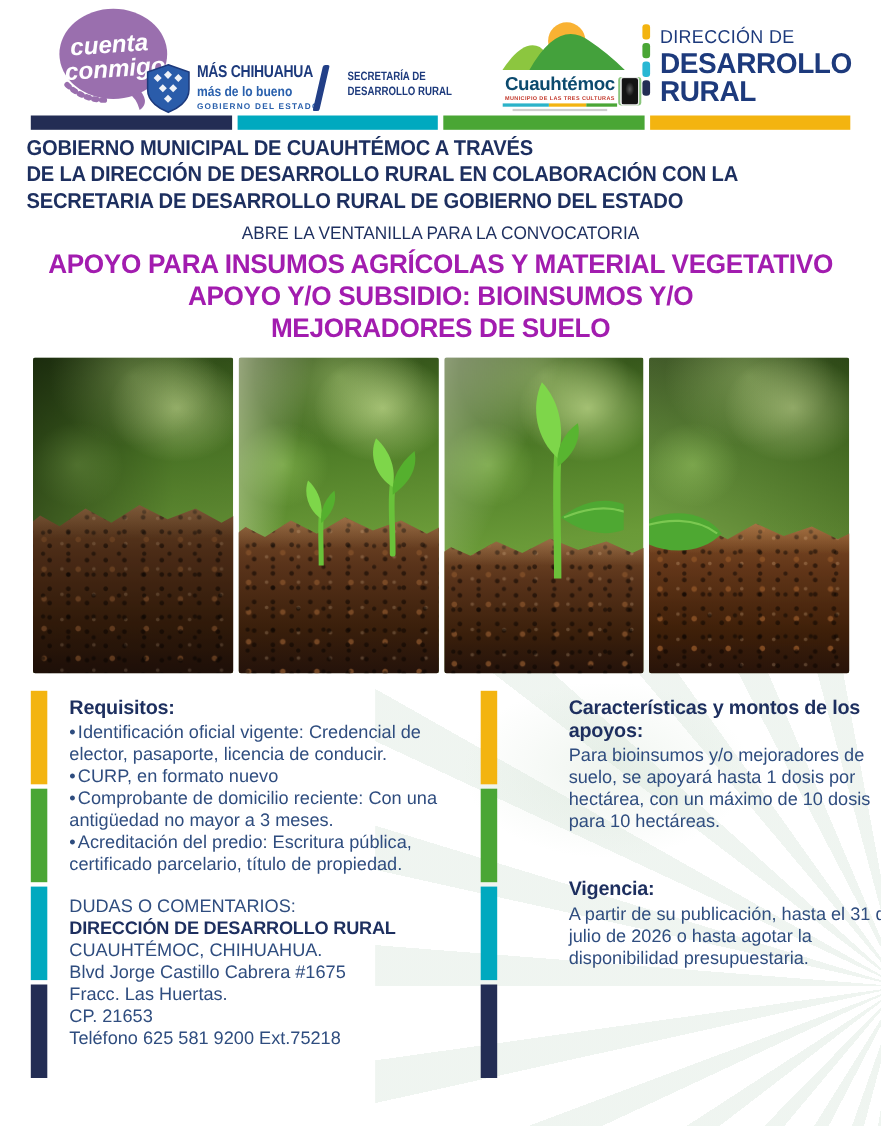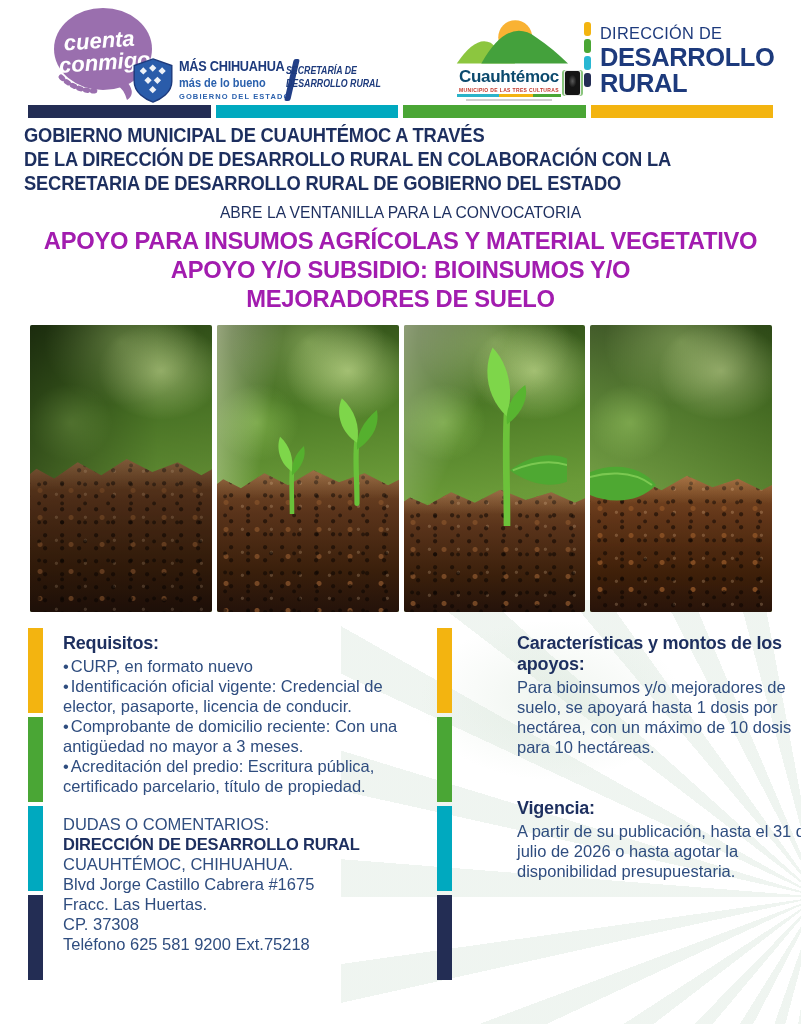--- a/index.html
+++ b/index.html
@@ -27,21 +27,21 @@
 
   .estado { position:absolute; left:132px; top:57px; display:flex; }
   .estado-shield { width:42px; height:47px; }
   .estado-txt { margin-left:5px; color:#1d3a7c; }
   .estado-name { font-size:15.5px; font-weight:bold; letter-spacing:-.3px; transform:scaleX(.82); transform-origin:left; white-space:nowrap; }
   .estado-slogan { font-size:12.5px; font-weight:bold; color:#2b61ad; transform:scaleX(.88); transform-origin:left; margin-top:1px; white-space:nowrap; }
   .estado-entity { font-size:7.5px; font-weight:bold; color:#2b61ad; letter-spacing:1.1px; margin-top:2px; white-space:nowrap; }
 
   .slash { position:absolute; left:289px; top:59px; width:6px; height:42px; background:#223f87; transform:skewX(-13deg); border-radius:2px; }
 
-  .secretaria { position:absolute; left:286px; top:64px; color:#1d3a7c; font-style:italic; font-weight:bold; }
+  .secretaria { position:absolute; left:316px; top:64px; color:#1d3a7c; font-weight:bold; }
   .secretaria div { font-size:11px; line-height:13px; transform:scaleX(.8); transform-origin:left; white-space:nowrap; }
 
   .muni { position:absolute; left:450px; top:12px; width:138px; text-align:center; }
   .muni-mountains { width:132px; height:56px; display:block; margin:0 auto; }
   .muni-row { display:flex; align-items:flex-start; justify-content:center; }
   .muni-name { font-size:17px; font-weight:bold; color:#0c4a6e; line-height:17px; letter-spacing:-.3px; }
   .muni-tag { font-size:5px; font-weight:bold; color:#c2372a; letter-spacing:.35px; margin-top:2px; white-space:nowrap; }
   .muni-stripe { display:flex; height:3px; width:104px; margin:1px auto 0; }
   .muni-stripe .s1 { flex:1.2; background:#2bb3c9; }
   .muni-stripe .s2 { flex:1; background:#f3b410; }
@@ -264,32 +264,32 @@
 
   <div class="vbar vbar-left">
     <span style="background:#f3b410"></span>
     <span style="background:#4aa635"></span>
     <span style="background:#00a9bf"></span>
     <span style="background:#232d54"></span>
   </div>
 
   <div class="col col-left">
     <h3>Requisitos:</h3>
+    <p class="req-item">Identificación oficial vigente: Credencial de elector, pasaporte, licencia de conducir.</p>
     <p class="req-item">CURP, en formato nuevo</p>
-    <p class="req-item">Identificación oficial vigente: Credencial de elector, pasaporte, licencia de conducir.</p>
     <p class="req-item">Comprobante de domicilio reciente: Con una antigüedad no mayor a 3 meses.</p>
     <p class="req-item">Acreditación del predio: Escritura pública, certificado parcelario, título de propiedad.</p>
 
     <div class="contact">
       <p class="caps">DUDAS O COMENTARIOS:</p>
       <p class="office">DIRECCIÓN DE DESARROLLO RURAL</p>
       <p>CUAUHTÉMOC, CHIHUAHUA.</p>
       <p>Blvd Jorge Castillo Cabrera #1675</p>
       <p>Fracc. Las Huertas.</p>
-      <p>CP. 37308</p>
+      <p>CP. 21653</p>
       <p>Teléfono 625 581 9200 Ext.75218</p>
     </div>
   </div>
 
   <div class="vbar vbar-right">
     <span style="background:#f3b410"></span>
     <span style="background:#4aa635"></span>
     <span style="background:#00a9bf"></span>
     <span style="background:#232d54"></span>
   </div>

